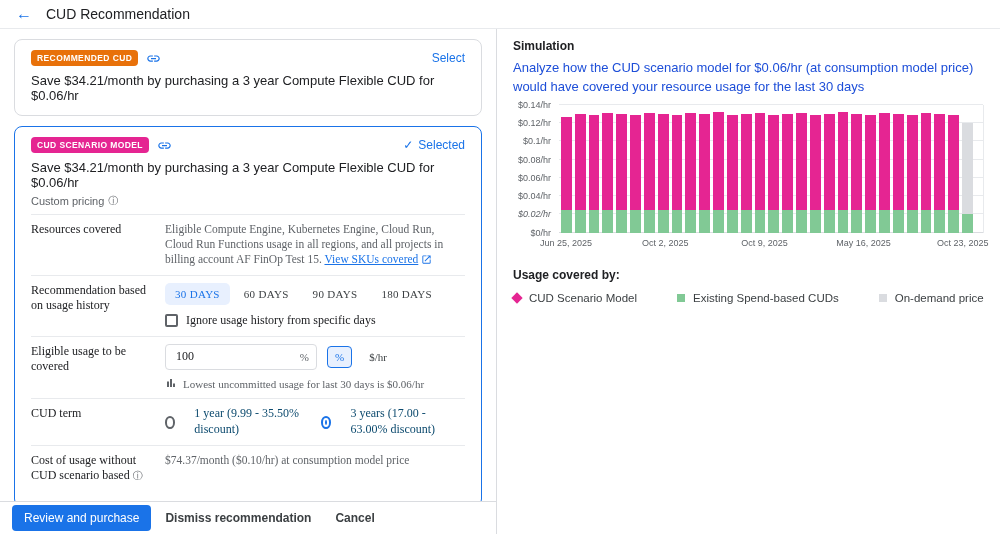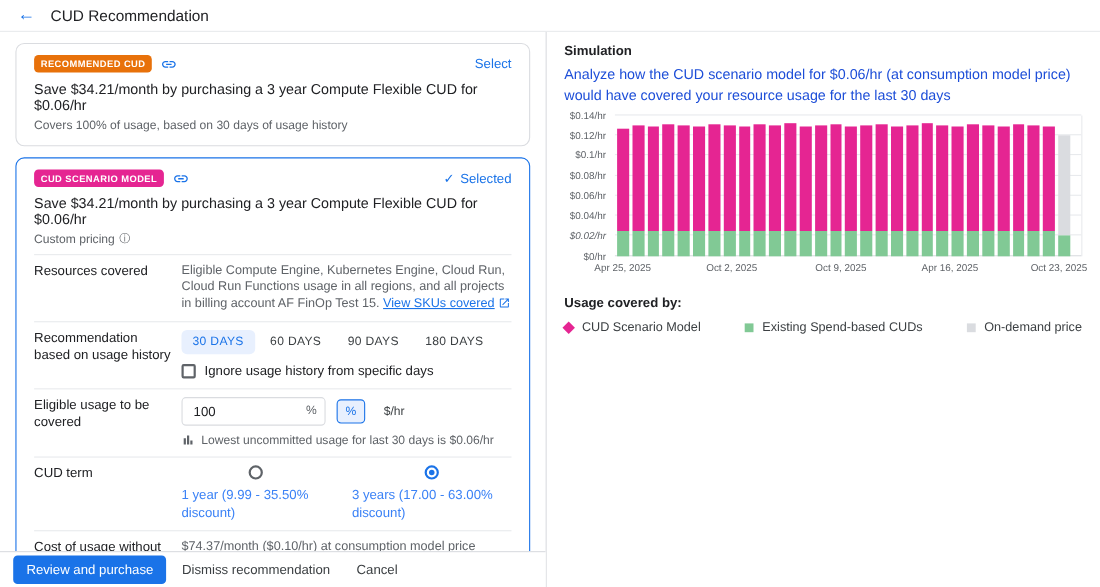--- a/index.html
+++ b/index.html
@@ -28,59 +28,59 @@
   .badge-pink { background:#e52592; }
   .spacer { flex:1; }
   .text-btn { background:none; border:none; color:#1a73e8; font-size:12px;
     font-weight:500; cursor:pointer; font-family:inherit; display:flex; align-items:center; gap:5px; }
   .card-title { margin-top:7px; font-size:13px; color:#202124; }
   .card-sub, .custom-pricing { margin-top:5px; font-size:11px; color:#5f6368;
     display:flex; align-items:center; gap:4px; }
   .info { font-size:10px; color:#5f6368; line-height:1; }
 
   .form { margin-top:7px; }
-  .form-row { display:flex; gap:8px; padding:7px 0; border-top:1px solid #e8eaed; }
+  .form-row { display:flex; gap:8px; padding:7px 0; border-top:1px solid #e8eaed;font-family:Liberation Serif, serif; }
   .form-label { width:126px; flex:0 0 126px; font-size:12px; font-weight:500;
     color:#202124; line-height:1.25; }
   .form-value { flex:1; font-size:11.5px; color:#5f6368; line-height:1.32; }
   .link { color:#1a73e8; text-decoration:underline; cursor:pointer; }
 
   .tabs { display:flex; gap:4px; align-items:center; }
   .tab { font-size:11px; font-weight:500; letter-spacing:.3px; color:#3c4043;
     padding:4px 10px; border-radius:5px; cursor:pointer; }
   .tab.active { color:#1a73e8; background:#e8f0fe; }
   .check-row { display:flex; align-items:center; gap:8px; margin-top:8px; }
   .checkbox { width:13px; height:13px; border:2px solid #5f6368; border-radius:2px; cursor:pointer; }
   .check-label { font-size:12px; color:#202124; }
 
   .usage-row { display:flex; align-items:center; gap:10px; }
-  .field { position:relative; width:131px; }
+  .field { position:relative; width:152px; }
   .field input { width:100%; height:26px; border:1px solid #dadce0; border-radius:4px;
     padding:0 24px 0 10px; font-size:12px; color:#202124; font-family:inherit; outline:none; }
   .field .suffix { position:absolute; right:8px; top:50%; transform:translateY(-50%);
     color:#5f6368; font-size:11px; }
   .chip { font-size:11px; font-weight:500; padding:3px 7px; border-radius:4px;
     cursor:pointer; color:#3c4043; }
   .chip.active { color:#1a73e8; background:#e8f0fe; border:1px solid #1a73e8; }
   .hint-row { display:flex; align-items:flex-start; gap:6px; margin-top:7px;
     font-size:11px; color:#5f6368; }
 
   .radio-row { display:flex; align-items:center; gap:20px; }
-  .radio-opt { display:flex; align-items:center; gap:7px; font-size:12px; color:#3b82f6; cursor:pointer;flex-direction:column; }
+  .radio-opt { display:flex; align-items:center; gap:19px; font-size:12px; color:#0c4a6e; cursor:pointer; }
   .radio { width:13px; height:13px; border:2px solid #5f6368; border-radius:50%; position:relative; }
   .radio.checked { border-color:#1a73e8; }
   .radio.checked::after { content:""; position:absolute; inset:2px; border-radius:50%; background:#1a73e8; }
 
   
   .action-bar { height:33px; border-top:1px solid #dadce0; background:#fff;
     display:flex; align-items:center; gap:4px; padding:0 12px; }
   .btn-primary { background:#1a73e8; color:#fff; border:none; border-radius:4px;
     font-size:12px; font-weight:500; padding:6px 12px; cursor:pointer; font-family:inherit; }
   .btn-flat { background:none; border:none; color:#3c4043; font-size:12px;
-    font-weight:400; padding:6px 10px; cursor:pointer; font-family:inherit; }
+    font-weight:700; padding:6px 10px; cursor:pointer; font-family:inherit; }
 
   
   .right { flex:1; padding:10px 16px; overflow:hidden; }
   .sim-title { font-size:12px; font-weight:700; color:#202124; margin-bottom:6px; }
   .sim-desc { font-size:13px; color:#1d4ed8; line-height:1.45; max-width:478px; margin-bottom:8px; }
   .sim-note { font-size:11.5px; color:#5f6368; margin-bottom:14px; }
 
   .chart { display:flex; margin-top:4px; }
   .ylabels { width:46px; flex:0 0 46px; position:relative; height:128px; }
   .ylab { position:absolute; left:0; right:8px; text-align:right; font-size:9px;
@@ -122,21 +122,20 @@
           <span class="badge badge-orange">RECOMMENDED CUD</span>
           <span>
             <svg class="icon" width="15" height="15" viewBox="0 0 24 24" fill="#1a73e8">
                 <path d="M3.9 12c0-1.71 1.39-3.1 3.1-3.1h4V7H7c-2.76 0-5 2.24-5 5s2.24 5 5 5h4v-1.9H7c-1.71 0-3.1-1.39-3.1-3.1zM8 13h8v-2H8v2zm9-6h-4v1.9h4c1.71 0 3.1 1.39 3.1 3.1s-1.39 3.1-3.1 3.1h-4V17h4c2.76 0 5-2.24 5-5s-2.24-5-5-5z"></path>
               </svg>
           </span>
           <span class="spacer"></span>
           <button class="text-btn">Select</button>
         </div>
         <div class="card-title">Save $34.21/month by purchasing a 3 year Compute Flexible CUD for $0.06/hr</div>
-        <div class="card-sub">Covers 100% of usage, based on 30 days of usage history</div>
       </div>
 
       <div class="card selected">
         <div class="card-head">
           <span class="badge badge-pink">CUD SCENARIO MODEL</span>
           <span>
             <svg class="icon" width="15" height="15" viewBox="0 0 24 24" fill="#1a73e8">
                 <path d="M3.9 12c0-1.71 1.39-3.1 3.1-3.1h4V7H7c-2.76 0-5 2.24-5 5s2.24 5 5 5h4v-1.9H7c-1.71 0-3.1-1.39-3.1-3.1zM8 13h8v-2H8v2zm9-6h-4v1.9h4c1.71 0 3.1 1.39 3.1 3.1s-1.39 3.1-3.1 3.1h-4V17h4c2.76 0 5-2.24 5-5s-2.24-5-5-5z"></path>
               </svg>
           </span>
@@ -380,24 +379,24 @@
                 <div style="height: 17.8571%; background: rgb(129, 201, 149);"></div>
                 <div style="height: 74.2857%; background: rgb(229, 37, 146);"></div>
               </div>
               <div class="bar">
                 <div style="height: 14.2857%; background: rgb(129, 201, 149);"></div>
                 <div style="height: 71.4286%; background: rgb(218, 220, 224);"></div>
               </div>
             </div>
           </div>
         <div class="xlabels">
-            <span class="xlab" style="left: 1.66667%;">Apr 25, 2025</span>
+            <span class="xlab" style="left: 1.66667%;">Jun 25, 2025</span>
             <span class="xlab" style="left: 25%;">Oct 2, 2025</span>
             <span class="xlab" style="left: 48.3333%;">Oct 9, 2025</span>
-            <span class="xlab" style="left: 71.6667%;">Apr 16, 2025</span>
+            <span class="xlab" style="left: 71.6667%;">May 16, 2025</span>
             <span class="xlab" style="left: 95%;">Oct 23, 2025</span>
           </div>
       </div>
     </div>
 
     <div class="legend">
       <div class="legend-title">Usage covered by:</div>
       <div class="legend-items">
         <span class="legend-item">
           <span class="marker diamond" style="background: rgb(229, 37, 146);"></span>

